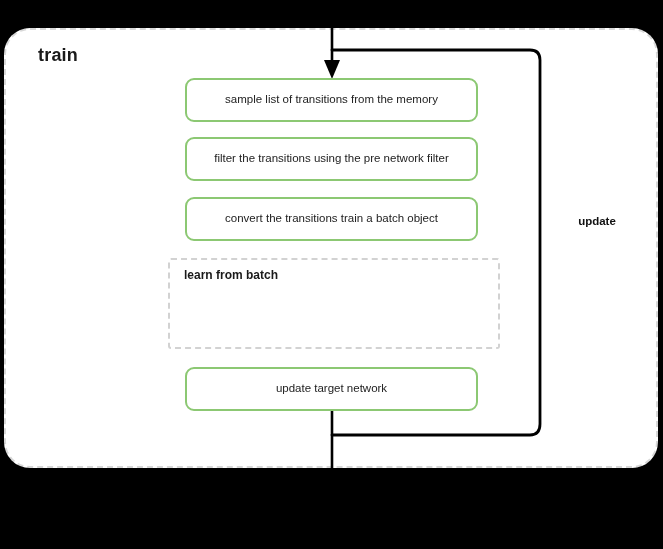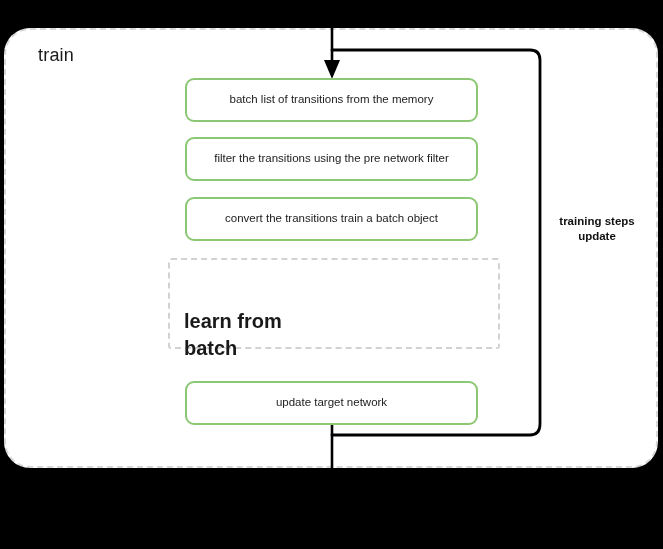--- a/index.html
+++ b/index.html
@@ -26,21 +26,21 @@
     box-sizing: border-box;
     background: #ffffff;
     border: 2px dashed #d8d8d8;
     border-radius: 26px;
   }
   .scope-title {
     position: absolute;
     left: 38px;
     top: 45px;
     font-size: 18px;
-    font-weight: normal;
+    font-weight: bold;
     color: #1a1a1a;
     letter-spacing: 0.2px;
   }
 
   
   .proc-box {
     position: absolute;
     left: 185px;
     width: 293px;
     height: 44px;
@@ -54,44 +54,43 @@
   }
   .proc-label {
     font-size: 11.5px;
     color: #222222;
     text-align: center;
     line-height: 1.2;
   }
   #proc-0 { top: 78px; }
   #proc-1 { top: 137px; }
   #proc-2 { top: 197px; }
-  #proc-3 { top: 381px; }
+  #proc-3 { top: 367px; }
 
   
   .subscope-box {
     position: absolute;
     left: 168px;
     top: 258px;
     width: 332px;
     height: 91px;
     box-sizing: border-box;
     background: #ffffff;
     border: 2px dashed #d2d2d2;
     border-radius: 3px;
   }
   .subscope-title {
     position: absolute;
     left: 14px;
     top: 7px;
     width: 140px;
-    font-size: 20px;
+    font-size: 12px;
     font-weight: bold;
     line-height: 1.35;
     color: #1a1a1a;
-    margin-top: 41px;
   }
 
   
   #edges {
     position: absolute;
     left: 0;
     top: 0;
     width: 663px;
     height: 549px;
     pointer-events: none;
@@ -122,35 +121,34 @@
 
     <line x1="332" y1="10" x2="332" y2="66" stroke="#000000" stroke-width="2.6"></line>
     <polygon points="332,79 324,60 340,60" fill="#000000"></polygon>
 
     <path d="M 332 50 L 530 50 Q 540 50 540 60 L 540 424 Q 540 435 530 435 L 332 435" fill="none" stroke="#000000" stroke-width="2.8" stroke-linecap="round"></path>
 
     <line x1="332" y1="411" x2="332" y2="500" stroke="#000000" stroke-width="2.6"></line>
   </svg>
 
   <div class="proc-box" id="proc-0">
-    <span class="proc-label">batch list of transitions from the memory</span>
+    <span class="proc-label">sample list of transitions from the memory</span>
   </div>
   <div class="proc-box" id="proc-1">
     <span class="proc-label">filter the transitions using the pre network filter</span>
   </div>
   <div class="proc-box" id="proc-2">
     <span class="proc-label">convert the transitions train a batch object</span>
   </div>
 
   <div class="subscope-box">
     <div class="subscope-title">learn from batch</div>
   </div>
 
   <div class="proc-box" id="proc-3">
     <span class="proc-label">update target network</span>
   </div>
 
   <div class="loop-label">
-    <div>training steps</div>
     <div>update</div>
   </div>
 
 </div>
 
 </body></html>

